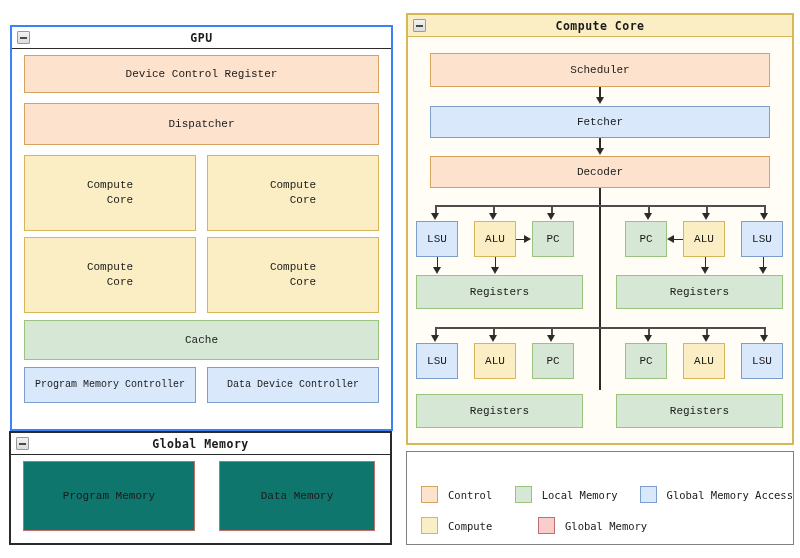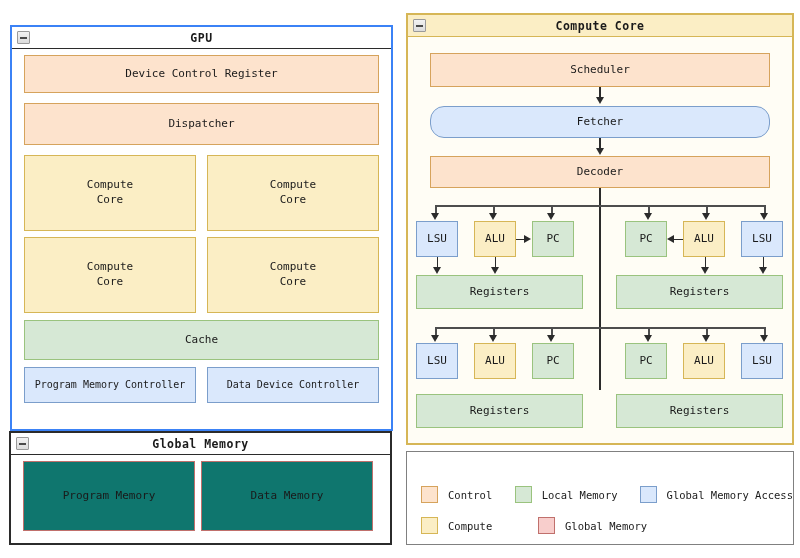--- a/index.html
+++ b/index.html
@@ -26,24 +26,25 @@
     border:1px solid #9a9a9a;border-radius:1px;
     box-sizing:border-box;
   }
   .collapse-icon::after{
     content:"";position:absolute;left:2px;top:5px;
     width:7px;height:2px;background:#4a4a4a;
   }
   .box{
     position:absolute;box-sizing:border-box;
     display:flex;align-items:center;justify-content:center;
-    text-align:center;
+    text-align:right;
     font-size:11px;color:#1a1a1a;line-height:1.35;
     border-width:1px;border-style:solid;
     white-space:pre-line;
+    font-family:Liberation Mono, monospace;
   }
   .c-control{background:#fde3cd;border-color:#d6a35c;}
   .c-compute{background:#fbeec5;border-color:#d6b656;}
   .c-local  {background:#d6e8d5;border-color:#9ac37e;}
   .c-global {background:#0f766e;border-color:#c0706c;}
   .c-access {background:#dae8fc;border-color:#7b9ecb;}
 
   
   #gpu-panel{left:10px;top:25px;width:383px;height:406px;border:2px solid #3b82f6;}
   #gpu-panel .panel-title{border-bottom:1px solid #2b2b2b;background:#ffffff;}
@@ -99,34 +100,34 @@
   <div class="box c-access" style="left:12px;top:340px;width:172px;height:36px;font-size:10px;">Program Memory Controller</div>
   <div class="box c-access" style="left:195px;top:340px;width:172px;height:36px;font-size:10px;">Data Device Controller</div>
 </div>
 
 <div class="panel" id="globalmem-panel">
   <div class="panel-title">
     <span class="collapse-icon"></span>
     <span>Global Memory</span>
   </div>
   <div class="box c-global" style="left:12px;top:28px;width:172px;height:70px;">Program Memory</div>
-  <div class="box c-global" style="left:190px;top:28px;width:172px;height:70px;">Data Memory</div>
+  <div class="box c-global" style="left:208px;top:28px;width:156px;height:70px;">Data Memory</div>
 </div>
 
 <div class="panel" id="core-panel">
   <div class="panel-title">
     <span class="collapse-icon"></span>
     <span>Compute Core</span>
   </div>
 
   <div class="box c-control" style="left:22px;top:38px;width:340px;height:34px;">Scheduler</div>
   <div class="line-v dark" style="left:191px;top:72px;height:12px;"></div>
   <div class="arrow-d" style="left:187.5px;top:82px;"></div>
 
-  <div class="box c-access" style="left:22px;top:91px;width:340px;height:32px;border-radius:14px;">Fetcher</div>
+  <div class="box c-access" style="left:22px;top:91px;width:340px;height:32px;">Fetcher</div>
   <div class="line-v dark" style="left:191px;top:123px;height:12px;"></div>
   <div class="arrow-d" style="left:187.5px;top:133px;"></div>
 
   <div class="box c-control" style="left:22px;top:141px;width:340px;height:32px;">Decoder</div>
 
   <div class="line-v dark" style="left:191px;top:173px;height:202px;"></div>
 
   <div class="line-h" style="left:27px;top:190px;width:329px;"></div>
   <div class="line-v" style="left:27px;top:190px;height:12px;"></div>
   <div class="arrow-d" style="left:23px;top:198px;"></div>

